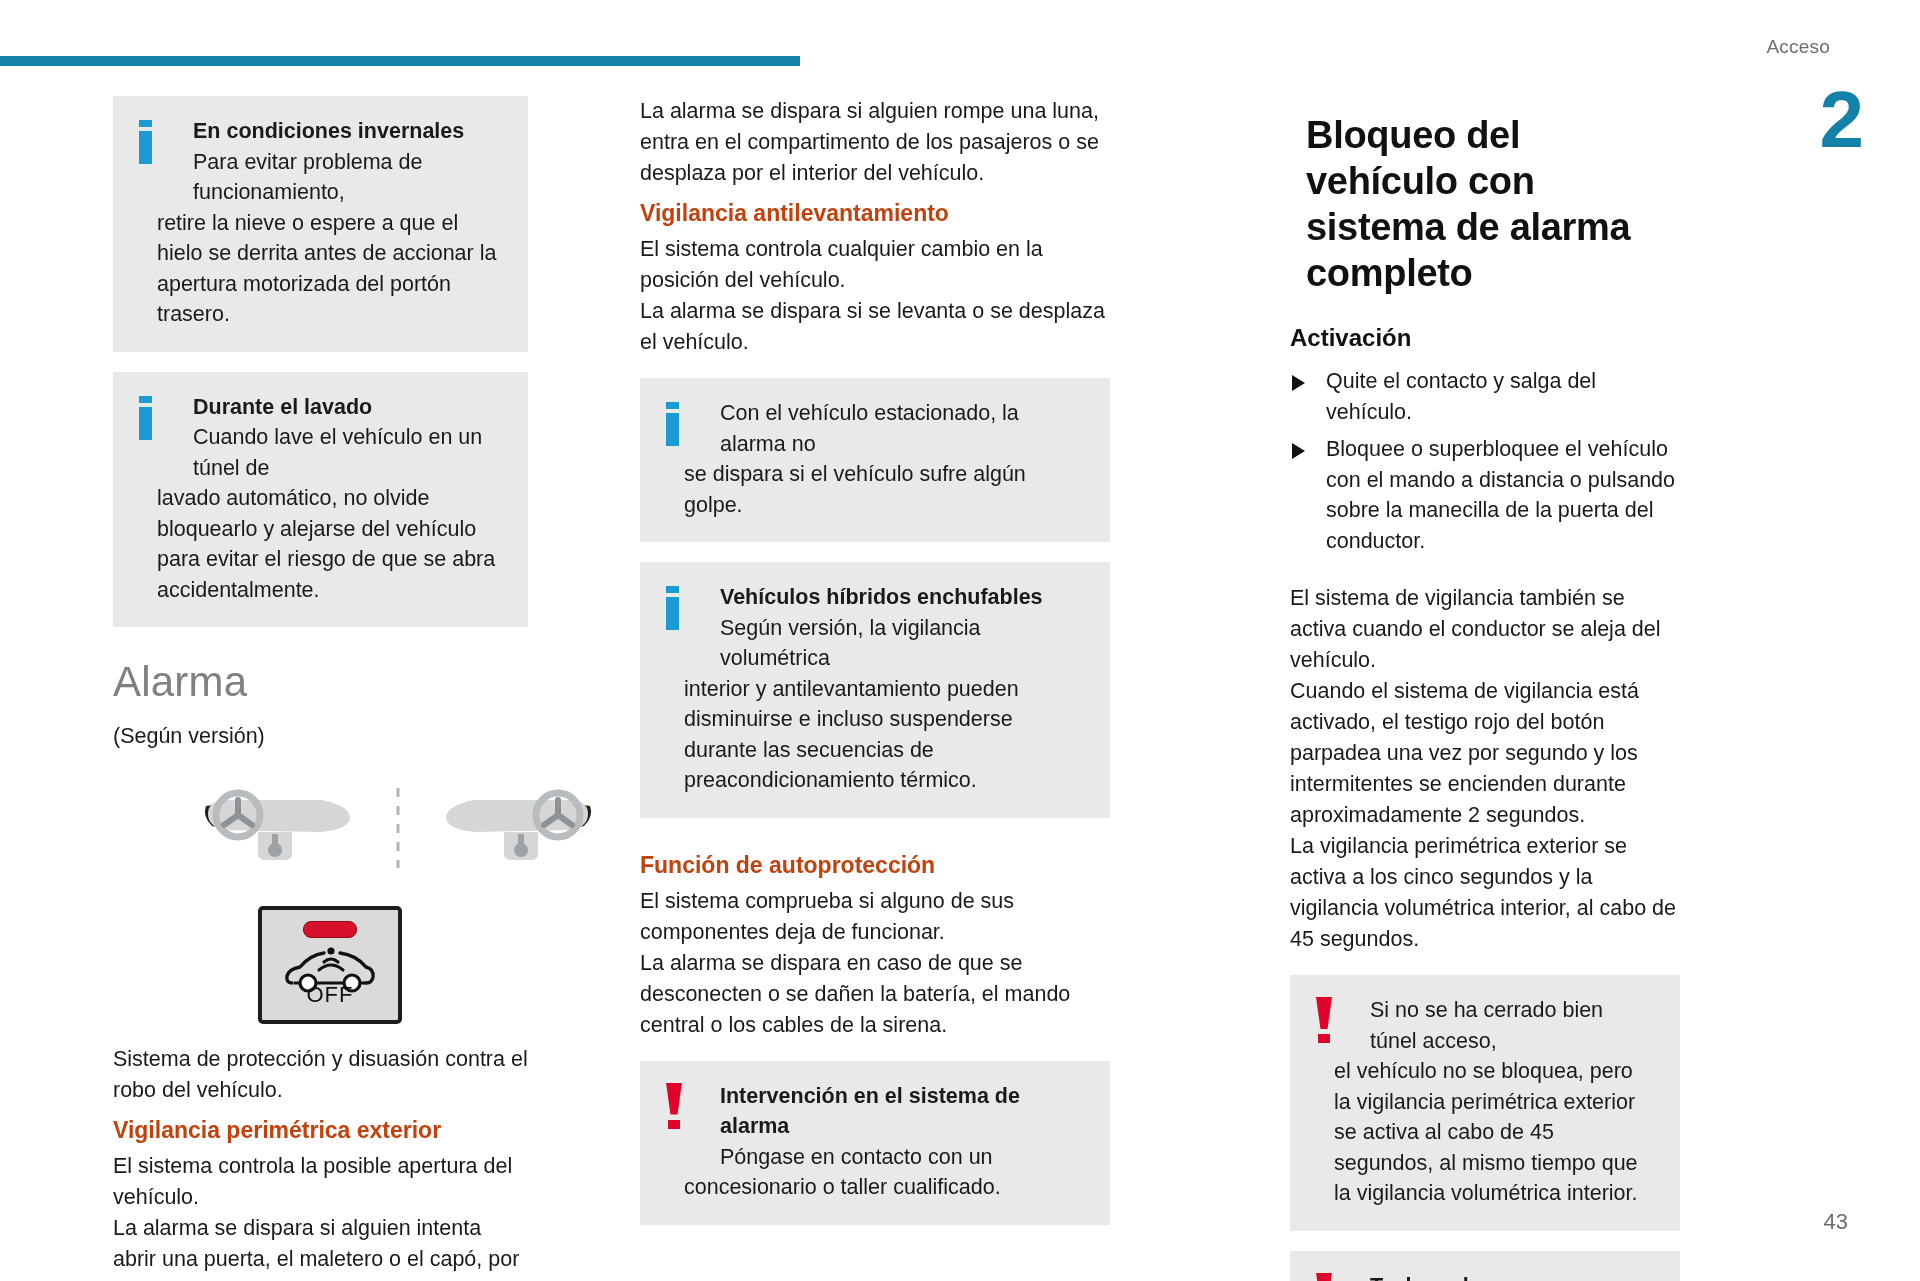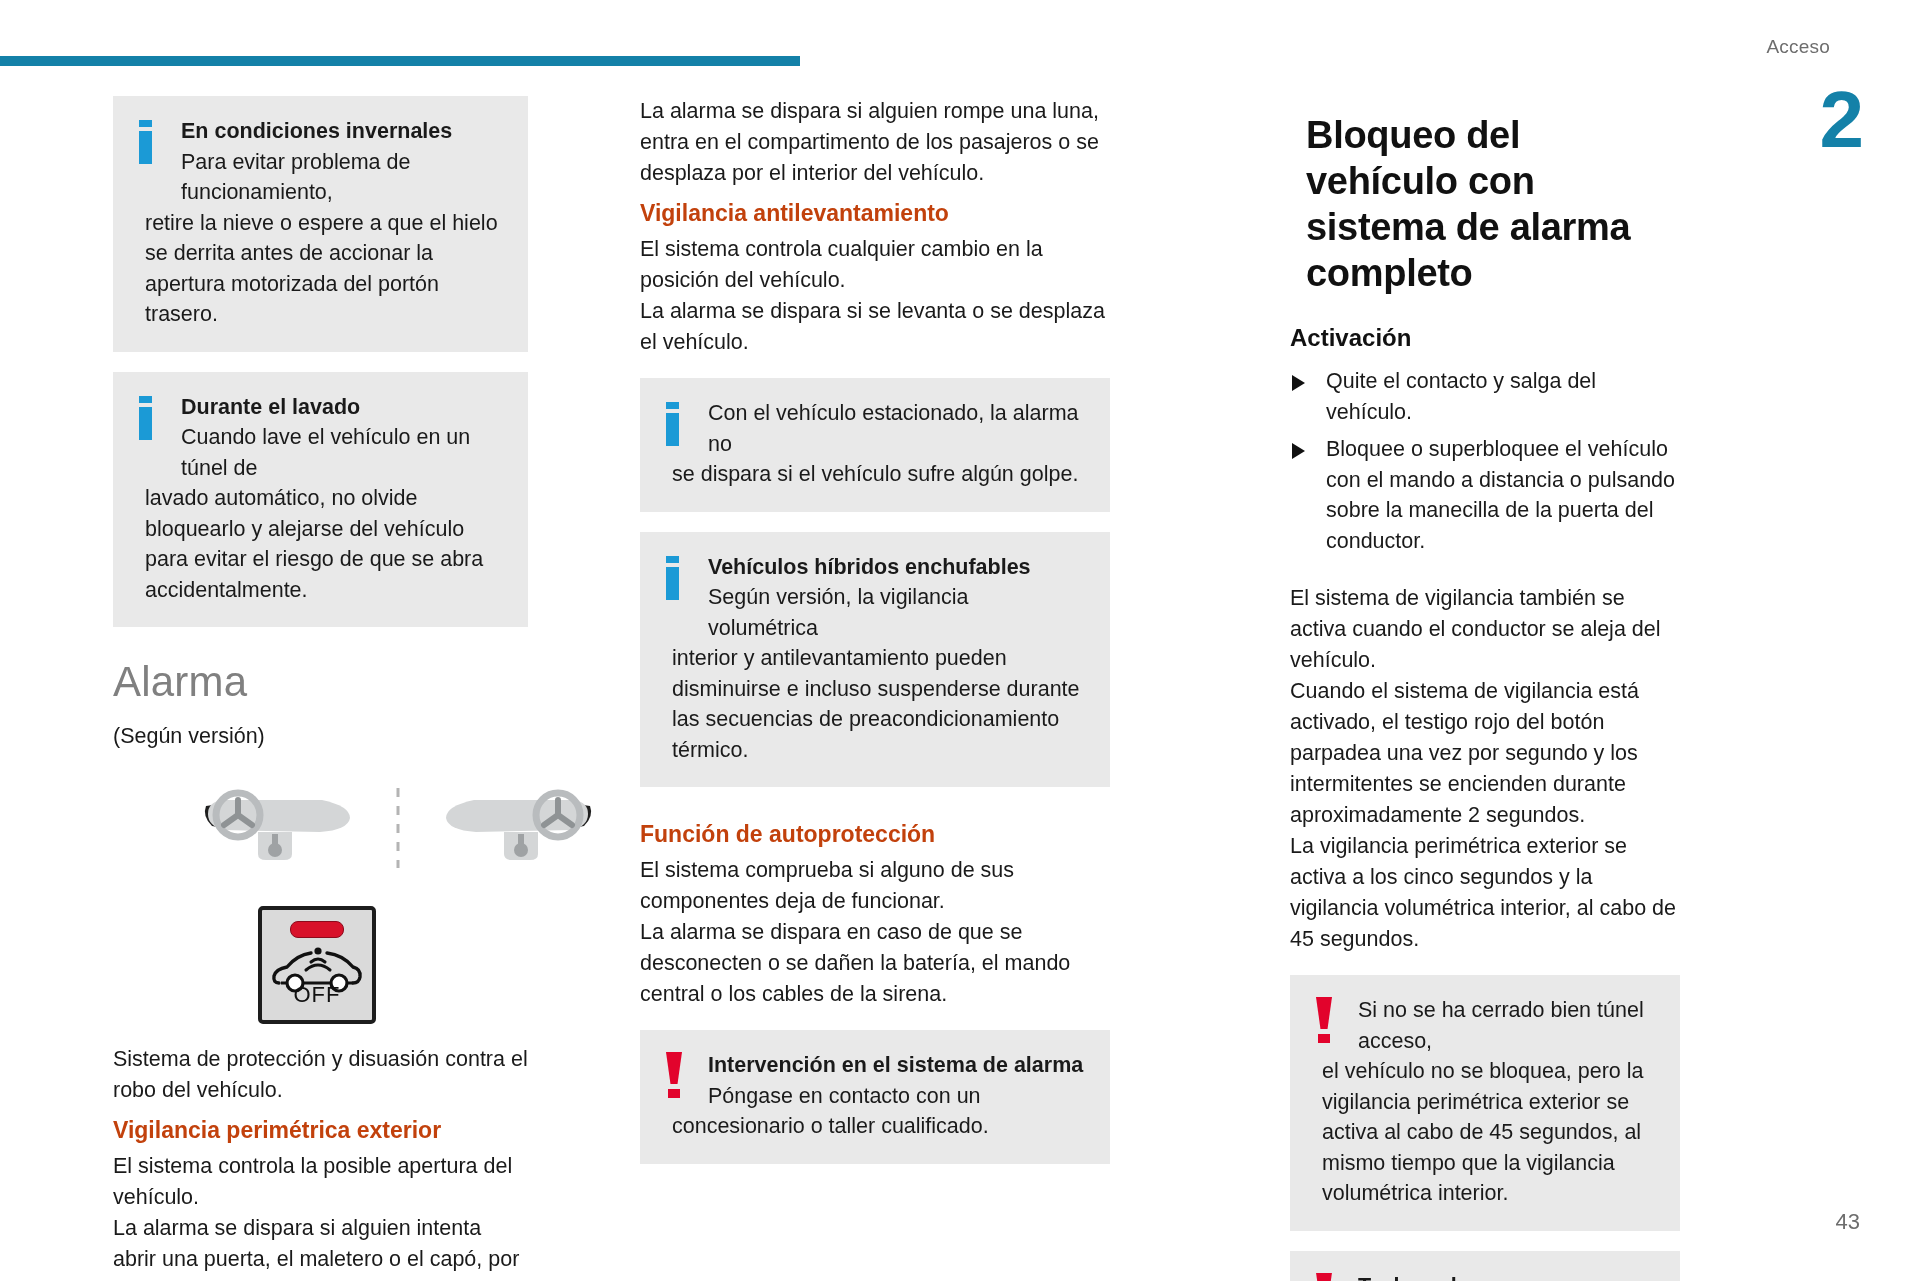--- a/index.html
+++ b/index.html
@@ -37,21 +37,21 @@
     position: absolute;
     right: 56px;
     top: 80px;
     font-size: 80px;
     font-weight: bold;
     color: #1481a8;
     line-height: 1;
   }
   .page-number {
     position: absolute;
-    right: 60px;
+    right: 72px;
     bottom: 46px;
     font-size: 22px;
     color: #6d6d6d;
     font-weight: normal;
   }
 
   
   .columns {
     position: absolute;
     left: 0;
@@ -106,21 +106,21 @@
     margin: 0;
     font-size: 24px;
     font-weight: bold;
     line-height: 32px;
     color: #111;
   }
 
   
   .note {
     background: #e9e9e9;
-    padding: 20px 26px 22px 32px;
+    padding: 20px 26px 22px 44px;
     position: relative;
   }
   .note p {
     margin: 0;
     font-size: 21.5px;
     line-height: 30.5px;
   }
   .note .note-title {
     font-weight: bold;
     font-size: 21.5px;
@@ -198,21 +198,21 @@
   }
 
   
   .fig-mirrors {
     width: 400px;
     height: 90px;
     position: relative;
     margin: 28px 0 0 85px;
   }
   .fig-off {
-    width: 118px;
+    width: 144px;
     height: 118px;
     margin: 36px 0 0 145px;
     border: 4px solid #1d1d1d;
     border-radius: 5px;
     background: #dadada;
     position: relative;
     box-sizing: border-box;
   }
   .fig-off .led {
     position: absolute;

